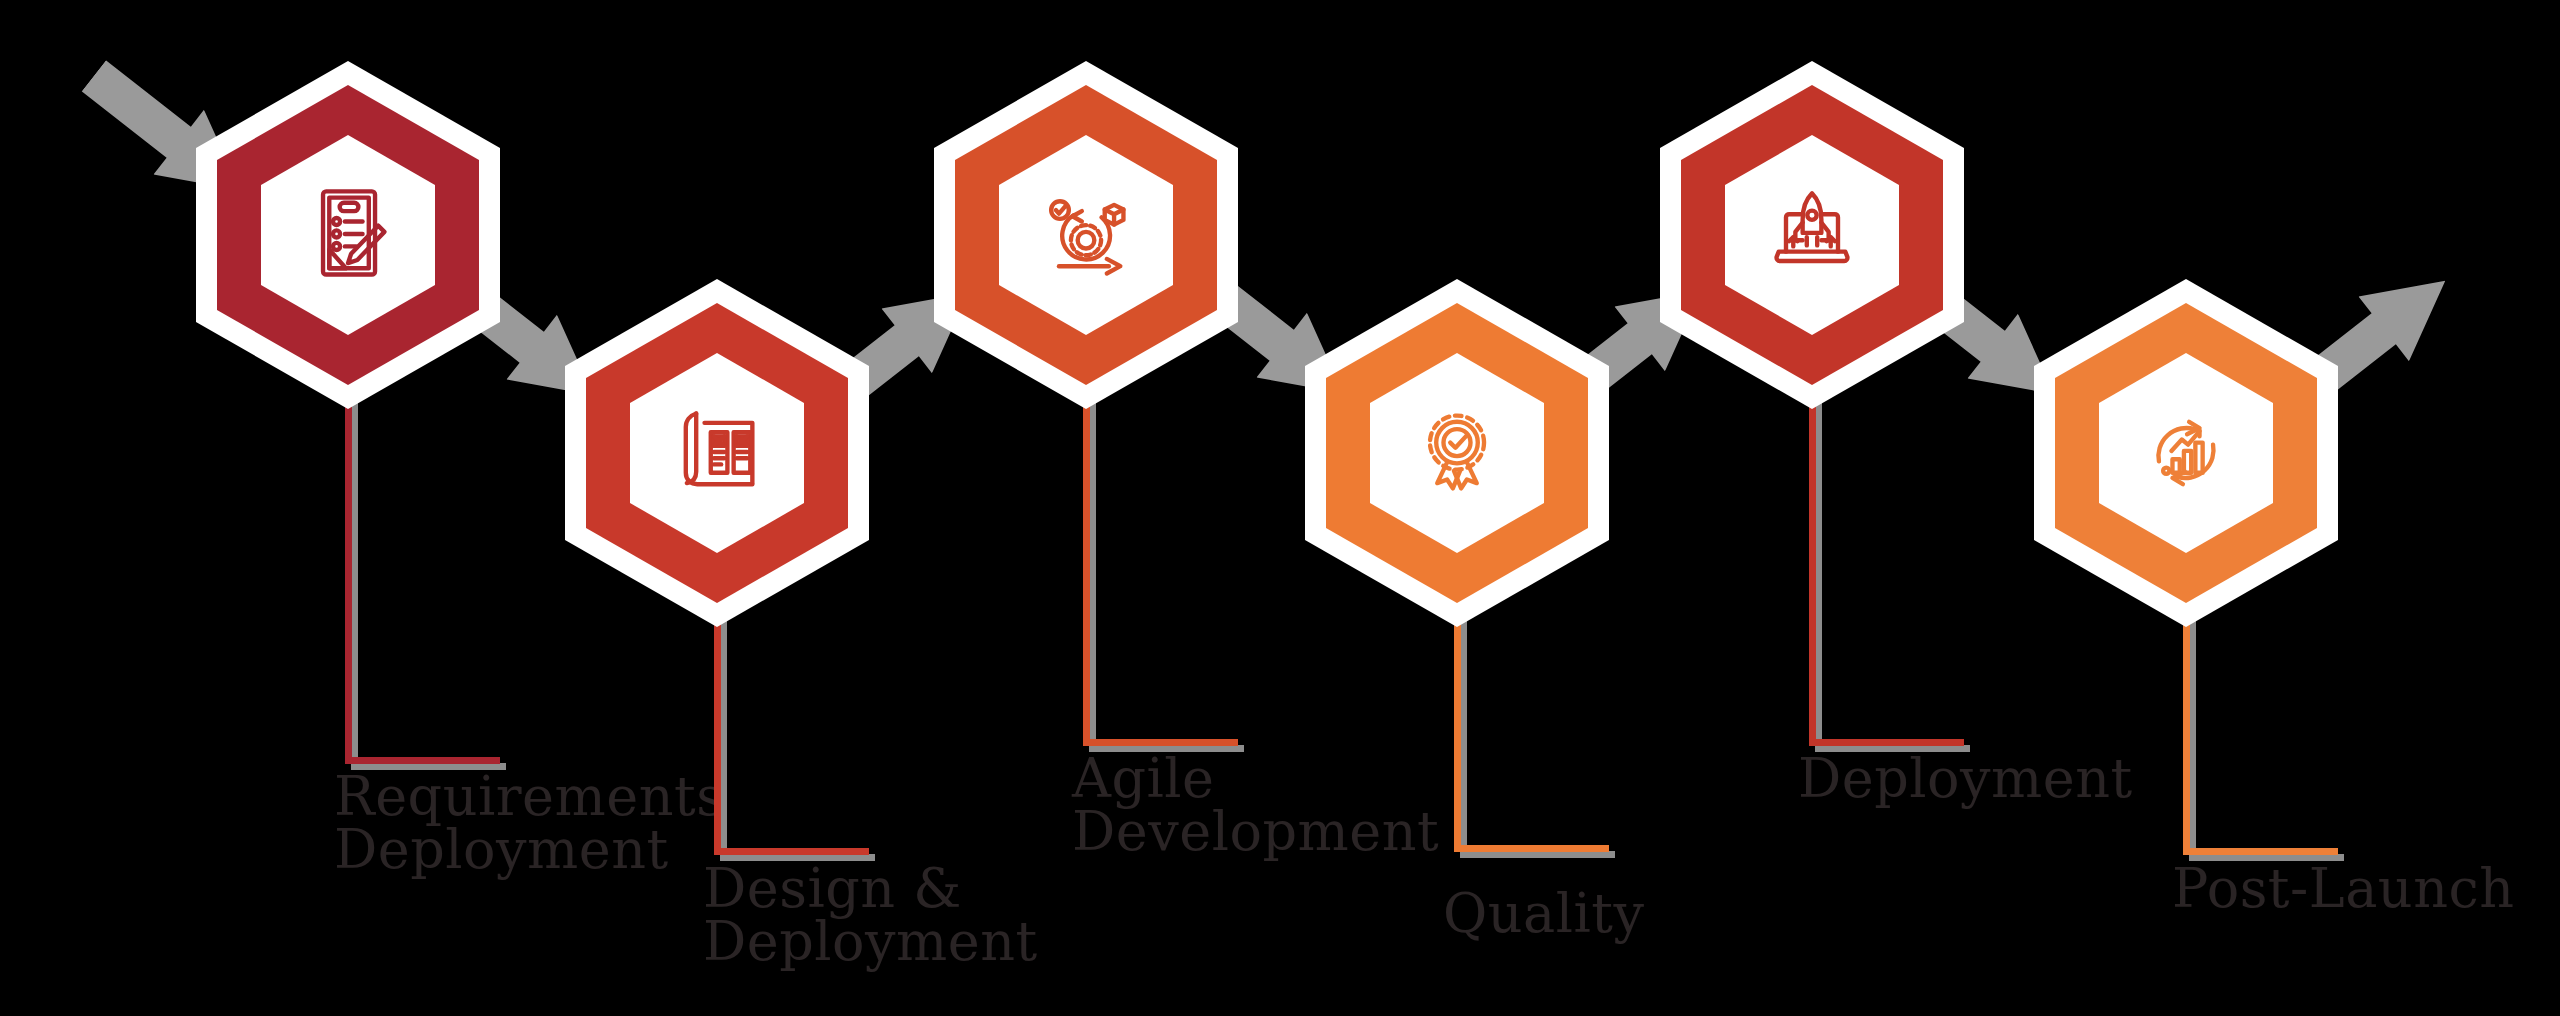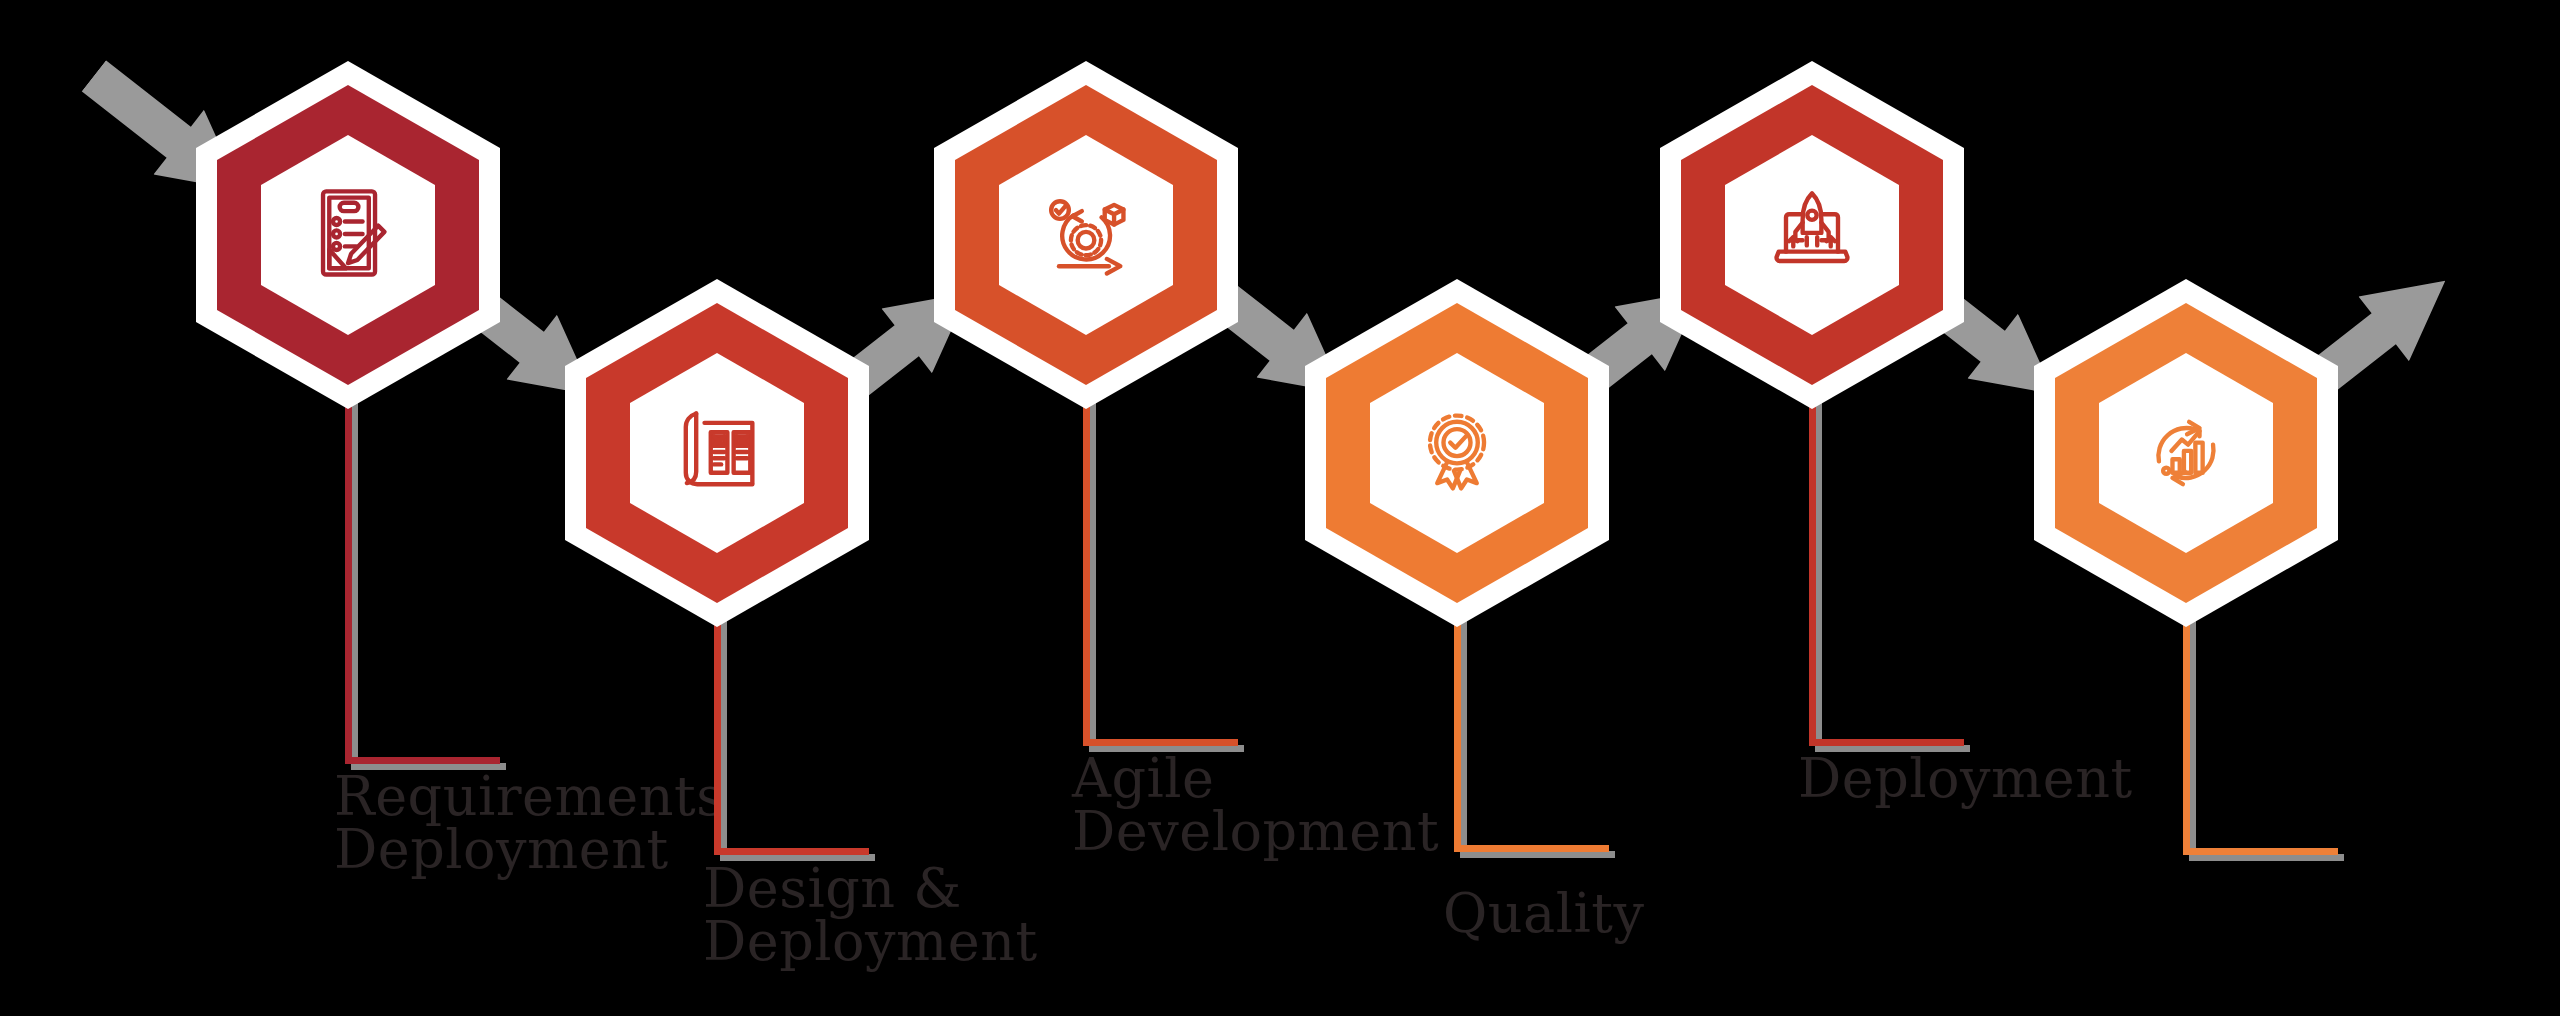--- a/index.html
+++ b/index.html
@@ -197,16 +197,17 @@
     <path d="M47 80 l-10 -6 12 -6"></path>
     <rect x="37" y="56" width="7" height="13"></rect>
     <rect x="48" y="48" width="7" height="21"></rect>
     <rect x="59" y="40" width="7" height="29"></rect>
     <path d="M36 48 l10 -11 6 5 11 -13"></path>
     <path d="M57 28 h6 v6"></path>
     <circle cx="31" cy="67" r="3"></circle>
   </svg>
         </div>
     <div class="step-label" style="left: 2172px; top: 862px; color: rgb(42, 36, 37);">
+      <div class="line1">Post-Launch</div>
     </div>
   </div>
 </div>
 </div>
 
 </body></html>

